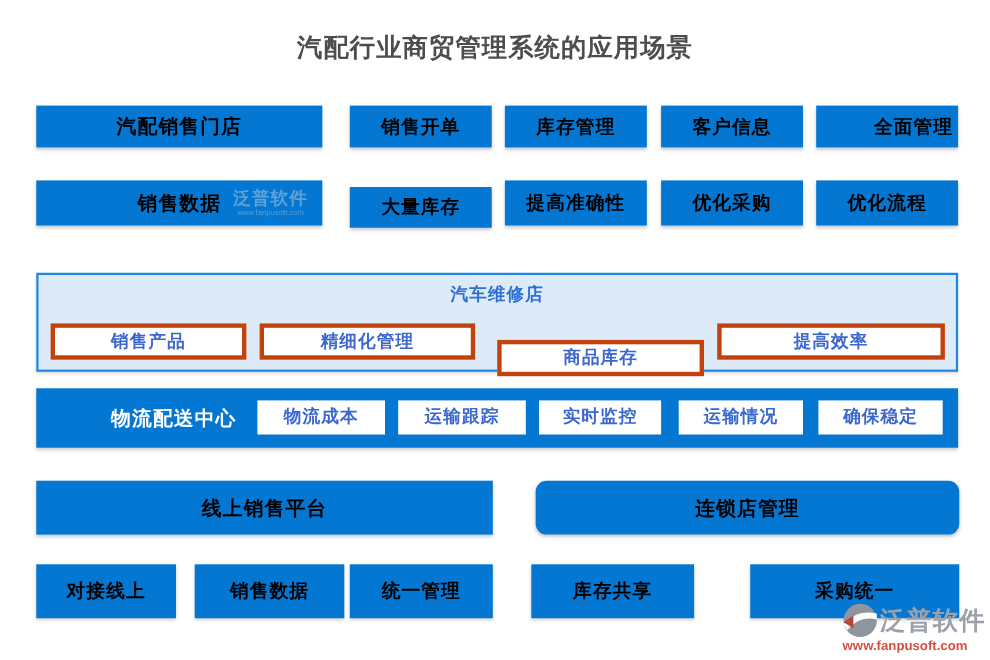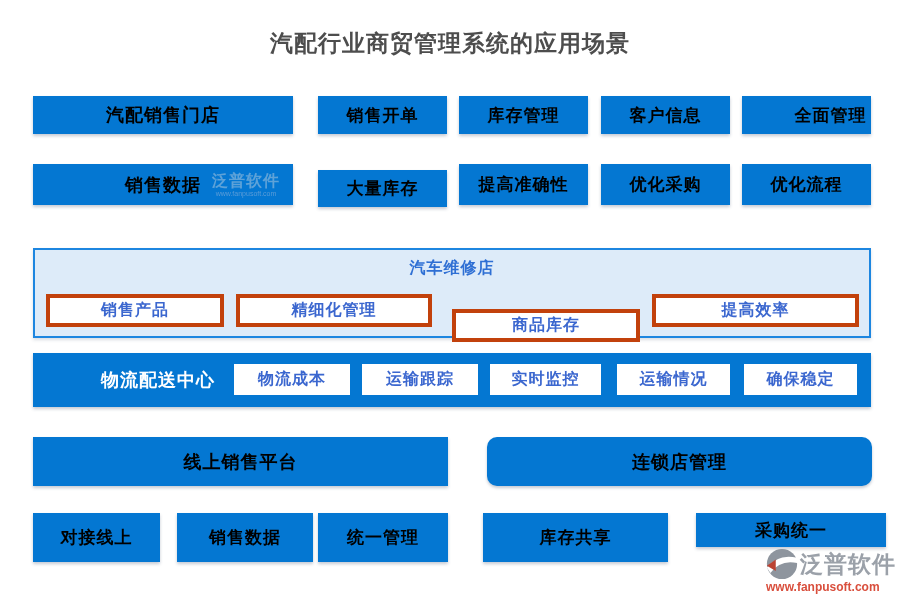--- a/index.html
+++ b/index.html
@@ -104,22 +104,22 @@
   .lg-2{left:457px;top:11px;width:111px;height:31px;}
   .lg-3{left:584px;top:11px;width:113px;height:31px;}
   .lg-4{left:711px;top:11px;width:113px;height:31px;}
   
   .r5-b0{left:33px;top:437px;width:415px;height:49px;}
   .r5-b1{left:487px;top:437px;width:385px;height:49px;border-radius:10px;}
   
   .r6-b0{left:33px;top:513px;width:127px;height:49px;}
   .r6-b1{left:177px;top:513px;width:136px;height:49px;}
   .r6-b2{left:318px;top:513px;width:130px;height:49px;}
-  .r6-b3{left:483px;top:513px;width:185px;height:49px;}
-  .r6-b4{left:682px;top:513px;width:190px;height:34px;margin-left:14px;}
+  .r6-b3{left:483px;top:513px;width:148px;height:49px;}
+  .r6-b4{left:682px;top:513px;width:190px;height:49px;}
   
   .logo{
     position:absolute;left:766px;top:548px;width:132px;
     cursor:pointer;
   }
   .logo-row{display:flex;align-items:center;gap:2px;}
   .logo-icon{width:32px;height:32px;flex:0 0 32px;}
   .logo-name{
     font-size:23px;font-weight:bold;color:#9ba1a9;
     letter-spacing:1px;white-space:nowrap;

